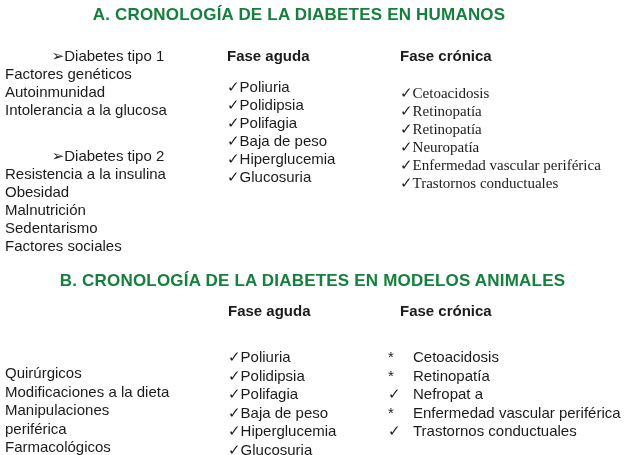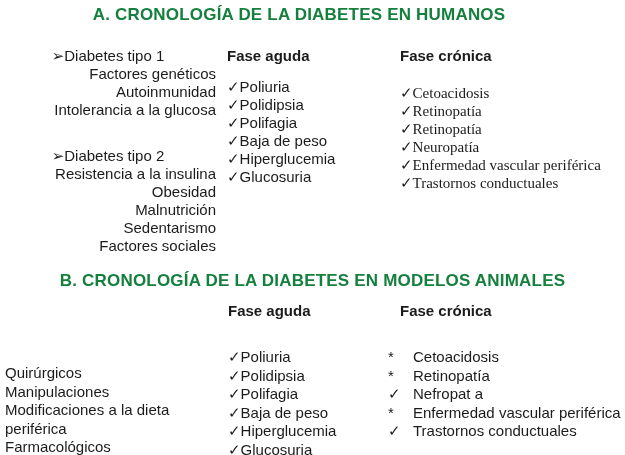--- a/index.html
+++ b/index.html
@@ -25,21 +25,21 @@
   }
   #title-a { top: 5px; width: 598px; }
   #title-b { top: 271px; width: 625px; }
 
   .col { position: absolute; line-height: 18px; white-space: nowrap; }
   .col-header { font-weight: bold; font-size: 15px; }
 
   
   #a-left  { left: 0px;  top: 47px; width: 216px; }
   #a-left .grp-heading { text-align: center; }
-  #a-left .plain-list div { padding-left: 22px; text-align: right; }
+  #a-left .plain-list div { padding-left: 5px; }
   #a-left .grp2 { margin-top: 28px; }
 
   #a-mid   { left: 227px; top: 47px; }
   #a-mid  .check-list { margin-top: 13px; }
 
   #a-right { left: 400px; top: 47px; }
   #a-right .check-list { margin-top: 19px; font-family: Liberation Serif, serif; }
 
   
   #b-aguda-header  { position: absolute; left: 228px; top: 302px; font-weight: bold; }
@@ -171,28 +171,28 @@
   <div id="b-aguda-header">Fase aguda</div>
   <div id="b-cronica-header">Fase crónica</div>
 
   <div class="col" id="b-left">
 
       <div class="line">
         <span>Quirúrgicos</span>
       </div>
 
       <div class="line">
+        <span>Modificaciones a la dieta</span>
+      </div>
+
+      <div class="line">
         <span>Manipulaciones</span>
       </div>
 
       <div class="line">
-        <span>Modificaciones a la dieta</span>
-      </div>
-
-      <div class="line">
         <span>periférica</span>
       </div>
 
       <div class="line">
         <span>Farmacológicos</span>
       </div>
     </div>
 
   <div class="col" id="b-mid">
 

